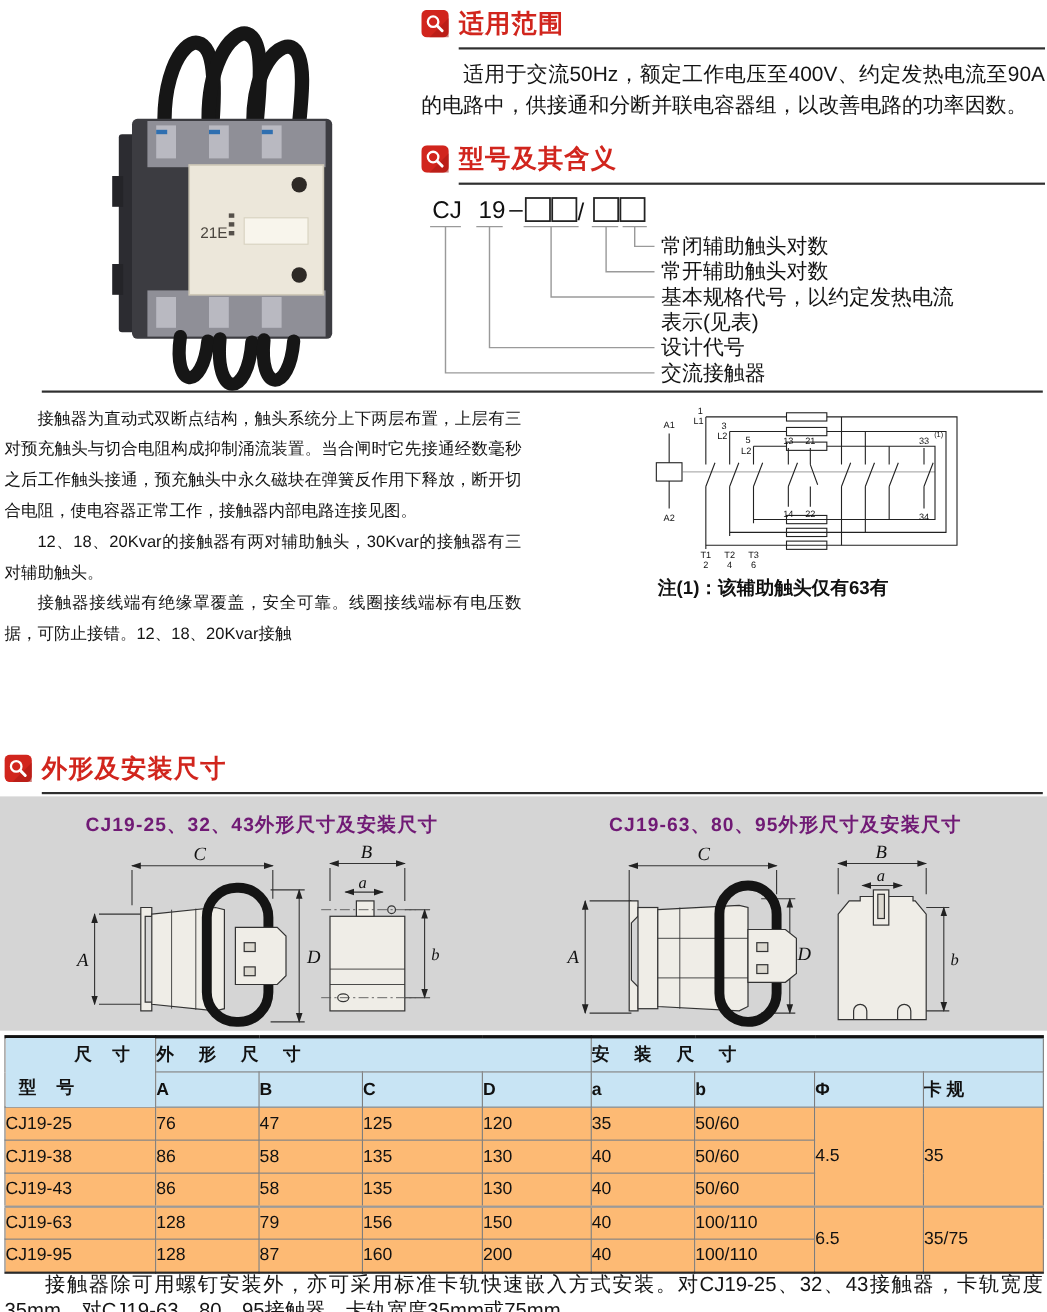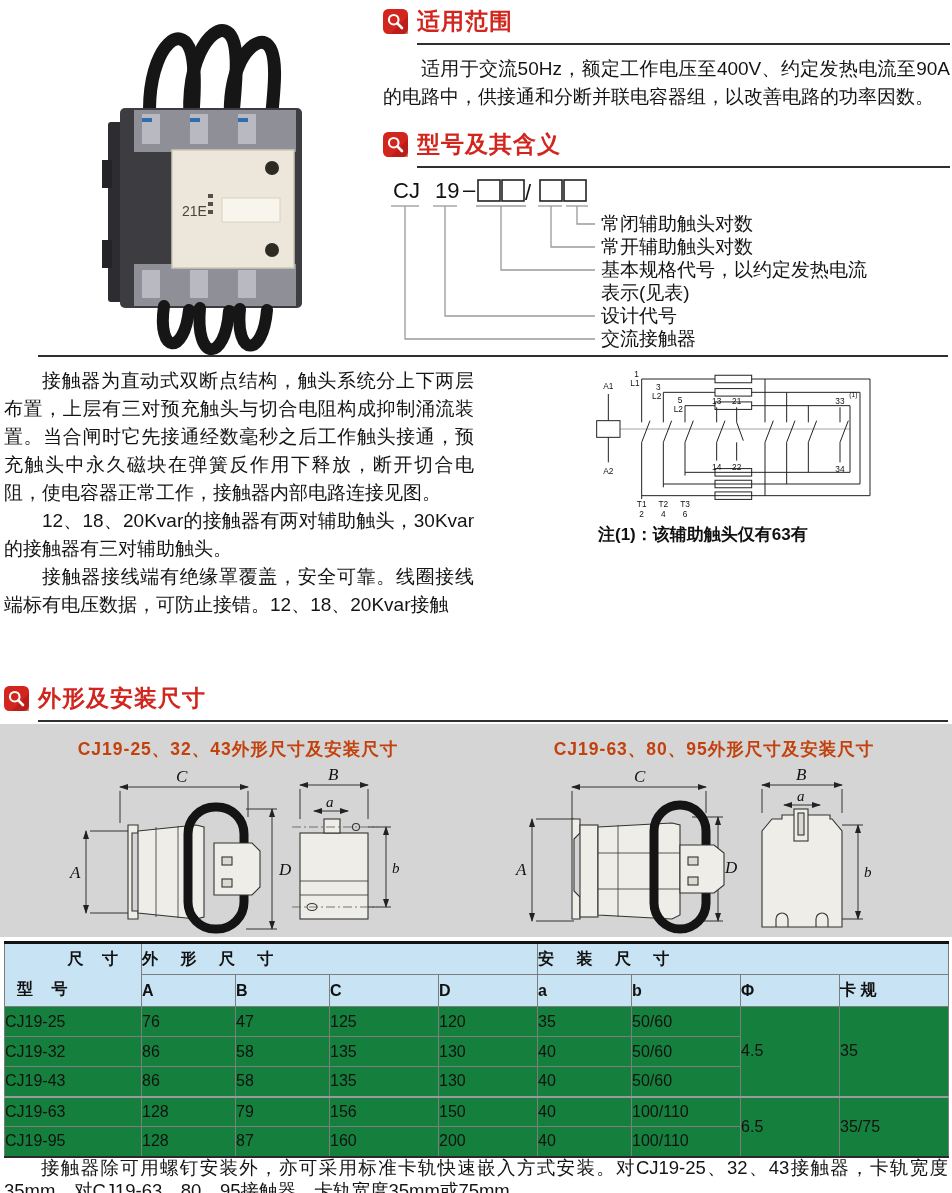--- a/index.html
+++ b/index.html
@@ -6,34 +6,34 @@
   body { background:#fff; }
   .page {
     position:relative; width:952px; height:1193px; background:#ffffff;
     font-family:"Liberation Sans","DejaVu Sans",sans-serif; color:#1a1a1a; overflow:hidden;
   }
   .abs { position:absolute; }
   .sec-head { display:flex; align-items:center; gap:9px; }
   .mag-icon { width:25px; height:25px; flex:0 0 25px; }
   .sec-title { color:#d1251d; font-size:23px; font-weight:bold; letter-spacing:1px; }
   .sec-rule { height:2px; background:#2f2f2f; margin-left:34px; margin-top:6px; }
-  .para { font-size:19px; line-height:28px; text-align:justify; text-indent:2em; color:#141414; }
+  .para { font-size:15px; line-height:28px; text-align:justify; text-indent:2em; color:#141414; }
   .cols { display:flex; gap:16px; margin-top:10px; }
   .col-l { width:470px; }
   .col-r { width:458px; }
   .circuit-note { font-size:17px; font-weight:bold; margin-left:108px; margin-top:4px; color:#111; }
   .panel { background:#d5d5d5; display:flex; }
   .half { width:476px; padding-top:13px; }
-  .half-title { text-align:center; font-size:17.5px; font-weight:bold; color:#c2410c; letter-spacing:1px; }
+  .half-title { text-align:center; font-size:17.5px; font-weight:bold; color:#701a75; letter-spacing:1px; }
   table.spec { border-collapse:collapse; width:944px; table-layout:fixed;
     border-top:3px solid #121212; border-bottom:2px solid #2a2a2a; }
   table.spec td { border:1px solid #7d7d7d; text-align:left; vertical-align:middle;
     font-size:16px; color:#111; }
   table.spec tr.hrow td { background:#c8e4f4; height:32px; font-weight:bold; }
-  table.spec tr.drow td { height:30px; background:#15803d; }
+  table.spec tr.drow td { height:30px; background:#fdba74; }
   td.group { letter-spacing:9px; }
   td.corner { position:relative; background:#c8e4f4;
     background-image:linear-gradient(to bottom right, transparent 49.5%, #7d7d7d 49.5%, #7d7d7d 50.6%, transparent 50.6%); }
   .corner-top { position:absolute; top:5px; right:16px; letter-spacing:7px; font-weight:bold; font-size:16px; }
   .corner-bot { position:absolute; bottom:6px; left:12px; letter-spacing:7px; font-weight:bold; font-size:16px;margin-top:20px; }
   tr.thick td { border-top:2px solid #9a9a9a; }
   .footer-text { font-size:18.5px; line-height:23px; text-indent:2em; text-align:justify; color:#141414; }
   svg text { font-family:"Liberation Sans","DejaVu Sans",sans-serif; }
   svg text.ser { font-family:"Liberation Serif","DejaVu Serif",serif; font-style:italic; }
 </style>
@@ -403,21 +403,21 @@
         <td>76</td>
         <td>47</td>
         <td>125</td>
         <td>120</td>
         <td>35</td>
         <td>50/60</td>
         <td rowspan="3">4.5</td>
         <td rowspan="3">35</td>
       </tr>
       <tr class="drow">
-        <td>CJ19-32</td>
+        <td>CJ19-38</td>
         <td>86</td>
         <td>58</td>
         <td>135</td>
         <td>130</td>
         <td>40</td>
         <td>50/60</td>
       </tr>
       <tr class="drow">
         <td>CJ19-43</td>
         <td>86</td>

